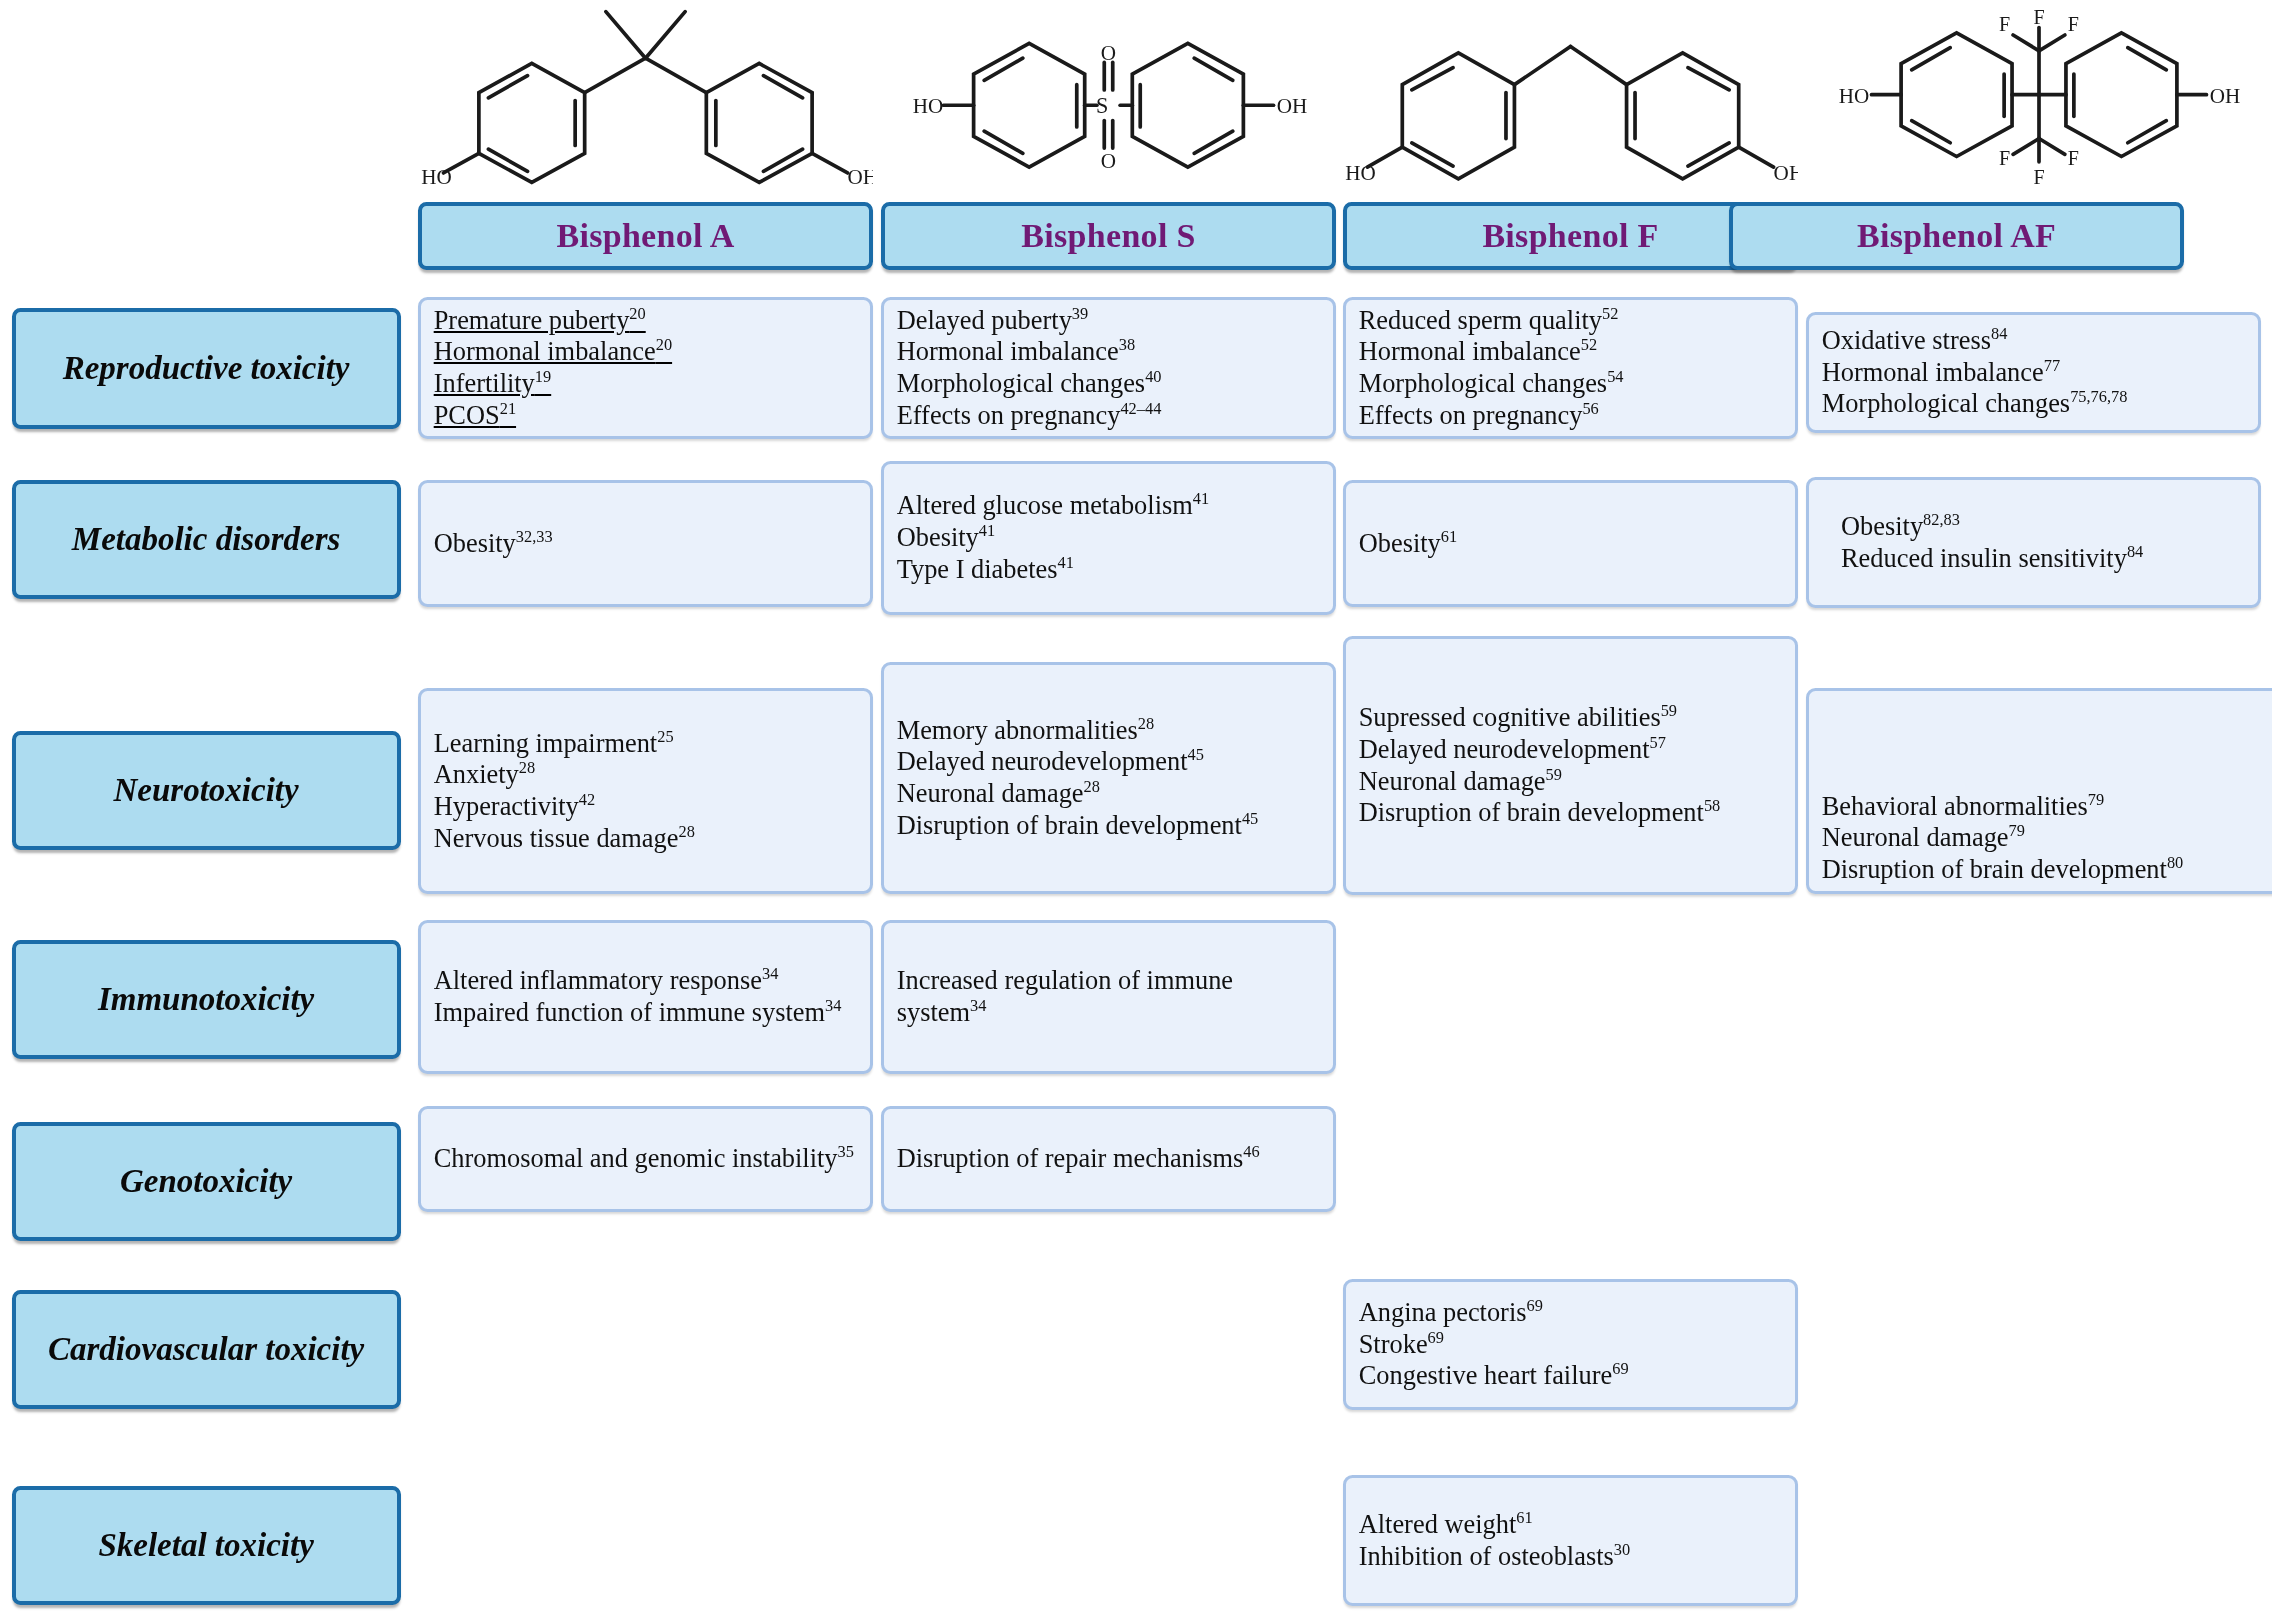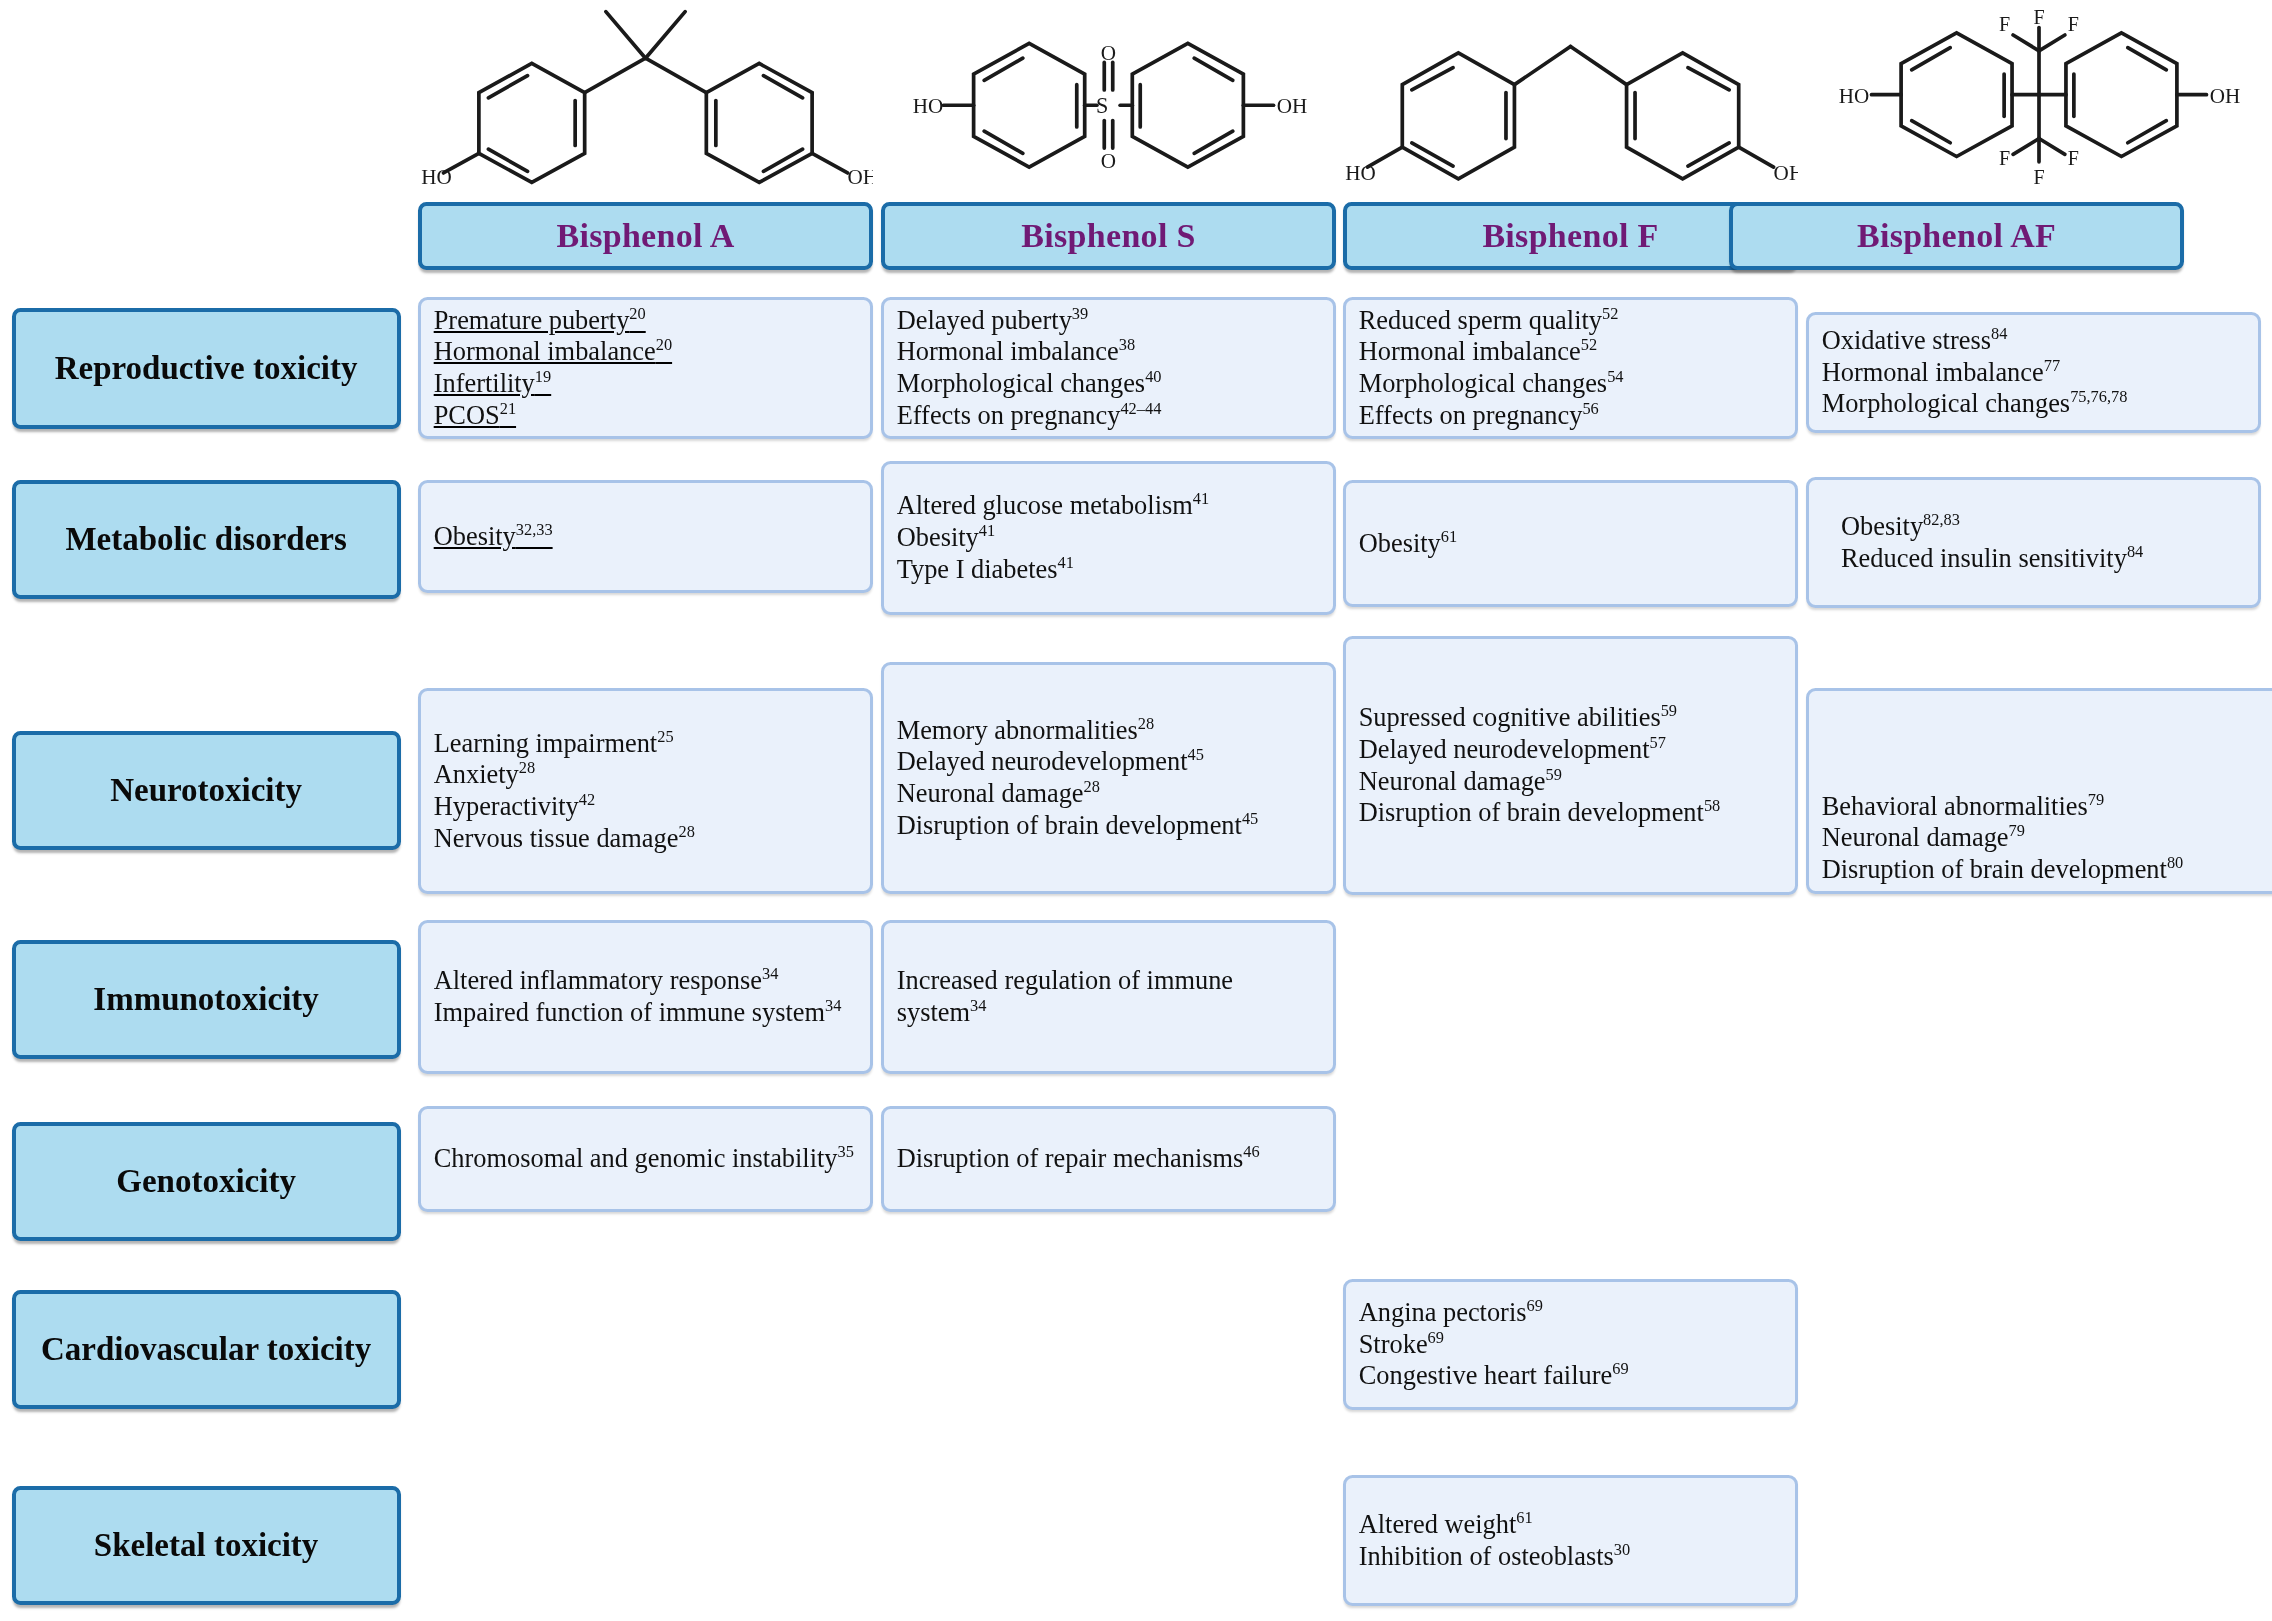--- a/index.html
+++ b/index.html
@@ -61,20 +61,21 @@
     justify-content: center;
     text-align: center;
     box-shadow: 0 3.7px 2.6px -1.1px rgba(0,0,0,0.30);
   }
   .row-label-text {
     font-size: 33px;
     font-weight: bold;
     color: #0a0a0a;
     line-height: 1.17;
     padding: 0 7.4px;
+    font-style: italic;
   }
 
   
   .cell {
     position: absolute;
     background: #EAF1FB;
     border: 3.2px solid #A8C3E8;
     border-radius: 9.5px;
     display: flex;
     flex-direction: column;
@@ -280,21 +281,21 @@
       <div class="cell-line">Hormonal imbalance<sup>52</sup></div>
       <div class="cell-line">Morphological changes<sup>54</sup></div>
       <div class="cell-line">Effects on pregnancy<sup>56</sup></div>
     </div>
   <div class="cell" style="left:1806px; width:455px; top:312px; height:121px;">
       <div class="cell-line">Oxidative stress<sup>84</sup></div>
       <div class="cell-line">Hormonal imbalance<sup>77</sup></div>
       <div class="cell-line">Morphological changes<sup>75,76,78</sup></div>
     </div>
 
-  <div class="cell" style="left:418px;  width:455px; top:480px; height:113px;text-decoration:underline;">
+  <div class="cell" style="left:418px;  width:455px; top:480px; height:127px;">
       <div class="cell-line">Obesity<sup>32,33</sup></div>
     </div>
   <div class="cell" style="left:881px; width:455px; top:461px; height:154px;">
       <div class="cell-line">Altered glucose metabolism<sup>41</sup></div>
       <div class="cell-line">Obesity<sup>41</sup></div>
       <div class="cell-line">Type I diabetes<sup>41</sup></div>
     </div>
   <div class="cell" style="left:1343px; width:455px; top:480px; height:127px;">
       <div class="cell-line">Obesity<sup>61</sup></div>
     </div>

